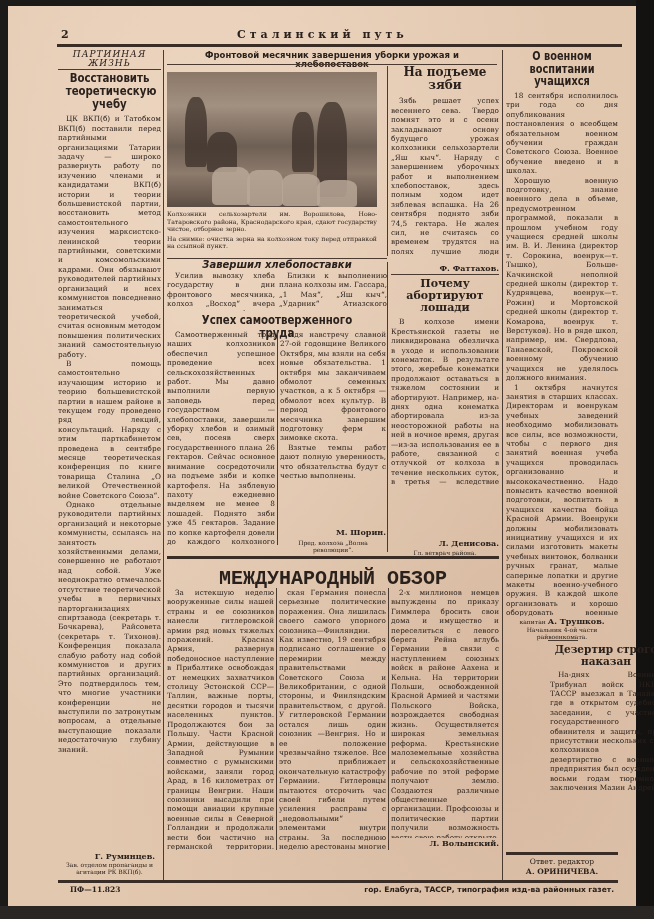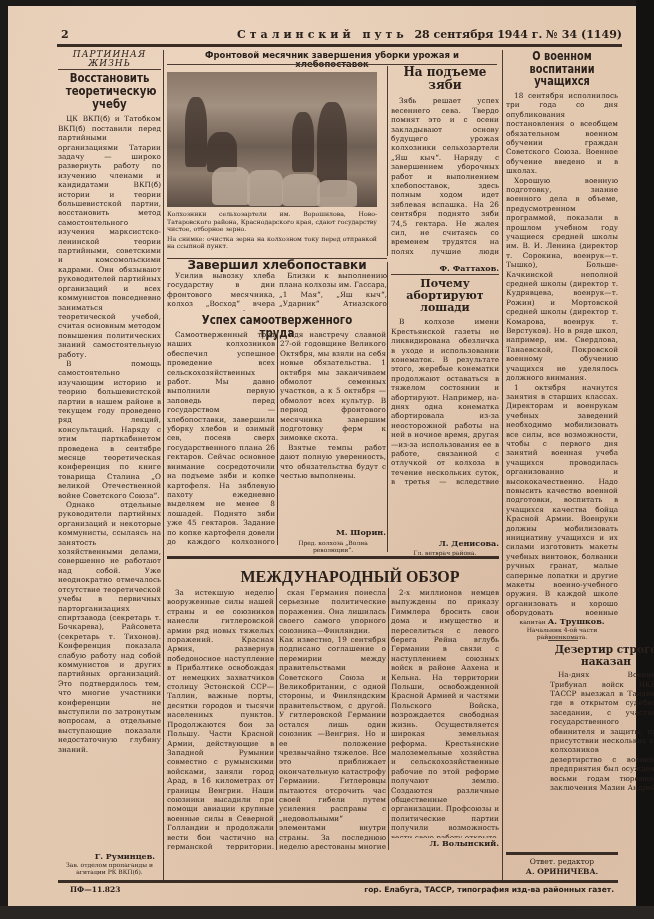--- a/index.html
+++ b/index.html
@@ -32,21 +32,20 @@
 </head>
 <body>
 
 <div class="sheet"></div>
 <div class="right-edge"></div>
 <div class="bottom-strip"></div>
 
 <div class="masthead">
   <span class="pg">2</span>
   <span class="title">Сталинский путь</span>
-  <span class="date">28 сентября 1944 г. № 34 (1149)</span>
 </div>
 
 <div class="col" style="left:58px;top:50px;width:103px;height:790px;">
   <div class="rubric">ПАРТИЙНАЯ ЖИЗНЬ</div>
   <div class="hl cond" style="font-size:12px;margin-bottom:3px;">Восстановить теоретическую учебу</div>
   <p>ЦК ВКП(б) и Татобком ВКП(б) поставили перед партийными организациями Татарии задачу — широко развернуть работу по изучению членами и кандидатами ВКП(б) истории и теории большевистской партии, восстановить метод самостоятельного изучения марксистско-ленинской теории партийными, советскими и комсомольскими кадрами. Они обязывают руководителей партийных организаций и всех коммунистов повседневно заниматься теоретической учебой, считая основным методом повышения политических знаний самостоятельную работу.</p>
   <p>В помощь самостоятельно изучающим историю и теорию большевистской партии в нашем районе в текущем году проведено ряд лекций, консультаций. Наряду с этим парткабинетом проведена в сентябре месяце теоретическая конференция по книге товарища Сталина „О великой Отечественной войне Советского Союза“.</p>
   <p>Однако отдельные руководители партийных организаций и некоторые коммунисты, ссылаясь на занятость хозяйственными делами, совершенно не работают над собой. Уже неоднократно отмечалось отсутствие теоретической учебы в первичных парторганизациях спиртзавода (секретарь т. Бочкарева), Райсовета (секретарь т. Тихонов). Конференция показала слабую работу над собой коммунистов и других партийных организаций. Это подтвердилось тем, что многие участники конференции не выступили по затронутым вопросам, а отдельные выступающие показали недостаточную глубину знаний.</p>
 
 </div>
@@ -83,21 +82,21 @@
 <div class="hrule" style="left:391px;top:274px;width:108px;"></div>
 
 <div class="col" style="left:391px;top:278px;width:108px;height:210px;">
   <div class="hl" style="font-family:'DejaVu Serif',serif;font-size:11px;margin-bottom:3px;">Почему абортируют лошади</div>
   <p>В колхозе имени Крестьянской газеты не ликвидирована обезличка в уходе и использовании конематок. В результате этого, жеребые конематки продолжают оставаться в тяжелом состоянии и абортируют. Например, на-днях одна конематка абортировала из-за неосторожной работы на ней в ночное время, другая—из-за использования ее в работе, связанной с отлучкой от колхоза в течение нескольких суток, в третья — вследствие варварского обращения ездовых Н. С. Трапезникова и А. А. Ермакова. Несмотря на наличие трех случаев аборта, ни один из них не обсуждался на заседании правления колхоза, виновные в этом остаются безнаказанными.</p>
 </div>
 <div class="sig" style="position:absolute;left:391px;top:538px;width:108px;">Л. Денисова.</div>
 <div class="sig-sub" style="position:absolute;left:391px;top:549px;width:108px;">Гл. ветврач района.</div>
 
 <div class="hrule" style="left:167px;top:258px;width:220px;"></div>
-<div class="hl" style="position:absolute;left:167px;top:259px;width:220px;font-size:12px;">Завершил хлебопоставки</div>
+<div class="hl" style="position:absolute;left:167px;top:259px;width:220px;font-size:10px;font-style:italic;">Завершил хлебопоставки</div>
 <div class="col" style="left:167px;top:271px;width:108px;height:40px;">
   <p>Усилив вывозку хлеба государству в дни фронтового месячника, колхоз „Восход“ вчера завершил план хлебосдачи. На пункты Заготзерно вывезено 514 цент.</p>
 </div>
 <div class="col" style="left:279px;top:271px;width:108px;height:40px;">
   <p>Близки к выполнению плана колхозы им. Гассара, „1 Мая“, „Яш кыч“, „Ударник“ Атиазского сельсовета.</p>
 </div>
 <div class="vrule" style="left:387px;top:262px;height:290px;"></div>
 
 <div class="hl cond" style="position:absolute;left:167px;top:314px;width:220px;font-size:12px;">Успех самоотверженного труда</div>
 <div class="col" style="left:167px;top:330px;width:108px;height:215px;">
@@ -106,21 +105,21 @@
 </div>
 <div class="vrule" style="left:277px;top:330px;height:215px;"></div>
 <div class="col" style="left:280px;top:330px;width:106px;height:190px;">
   <p>Идя навстречу славной 27-ой годовщине Великого Октября, мы взяли на себя новые обязательства. 1 октября мы заканчиваем обмолот семенных участков, а к 5 октября — обмолот всех культур. В период фронтового месячника завершим подготовку ферм к зимовке скота.</p>
   <p>Взятые темпы работ дают полную уверенность, что обязательства будут с честью выполнены.</p>
 </div>
 <div class="sig" style="position:absolute;left:280px;top:527px;width:106px;">М. Шорин.</div>
 <div class="sig-sub" style="position:absolute;left:280px;top:539px;width:106px;">Пред. колхоза „Волна революции“.</div>
 
 <div class="hrule thick" style="left:167px;top:556px;width:332px;"></div>
-<div class="hl" style="position:absolute;left:184px;top:568px;width:332px;font-family:Liberation Serif, serif;font-size:16px;">МЕЖДУНАРОДНЫЙ ОБЗОР</div>
+<div class="hl" style="position:absolute;left:167px;top:568px;width:332px;font-family:Liberation Mono, monospace;font-size:20px;">МЕЖДУНАРОДНЫЙ ОБЗОР</div>
 <div class="col" style="left:167px;top:588px;width:107px;height:262px;">
   <p>За истекшую неделю вооруженные силы нашей страны и ее союзников нанесли гитлеровской армии ряд новых тяжелых поражений. Красная Армия, развернув победоносное наступление в Прибалтике освобождая от немецких захватчиков столицу Эстонской ССР—Таллин, важные порты, десятки городов и тысячи населенных пунктов. Продолжаются бои за Польшу. Части Красной Армии, действующие в Западной Румынии совместно с румынскими войсками, заняли город Арад, в 16 километрах от границы Венгрии. Наши союзники высадили при помощи авиации крупные военные силы в Северной Голландии и продолжали вести бои частично на германской территории. Успешно развиваются также в Югославии боевые действия народно-освободительной армии маршала Тито. Она уже вышла на подступы к столице Югославии—Белграду. В результате тяжелых военных неудач гитлеров-</p>
 </div>
 <div class="vrule" style="left:276px;top:588px;height:262px;"></div>
 <div class="col" style="left:279px;top:588px;width:107px;height:262px;">
   <p>ская Германия понесла серьезные политические поражения. Она лишилась своего самого упорного союзника—Финляндии. Как известно, 19 сентября подписано соглашение о перемирии между правительствами Советского Союза и Великобритании, с одной стороны, и Финляндским правительством, с другой. У гитлеровской Германии остался лишь один союзник —Венгрия. Но и ее положение чрезвычайно тяжелое. Все это приближает окончательную катастрофу Германии. Гитлеровцы пытаются отсрочить час своей гибели путем усиления расправы с „недовольными“ элементами внутри страны. За последнюю неделю арестованы многие тысячи „подозрительных“. В их числе бывший министр иностранных дел Мейрат, начальник канцелярии Гитлера Мейснер и другие. В связи с наступлением Красной Армии правители Германии проводят выселение жителей из Восточной Пруссии и Силезии. Свыше</p>
 </div>
 <div class="vrule" style="left:388px;top:588px;height:262px;"></div>
 <div class="col" style="left:391px;top:588px;width:108px;height:250px;">
   <p>2-х миллионов немцев выпуждены по приказу Гиммлера бросить свои дома и имущество и переселиться с левого берега Рейна вглубь Германии в связи с наступлением союзных войск в районе Аахена и Кельна. На территории Польши, освобожденной Красной Армией и частями Польского Войска, возрождается свободная жизнь. Осуществляется широкая земельная реформа. Крестьянские малоземельные хозяйства и сельскохозяйственные рабочие по этой реформе получают землю. Создаются различные общественные организации. Профсоюзы и политические партии получили возможность вести свою работу открыто. Народ объединяется вокруг Польского Комитета Национального Освобождения, который направляет все усилия для разгрома немецких захватчиков и создания независимого демократического польского государства.</p>

